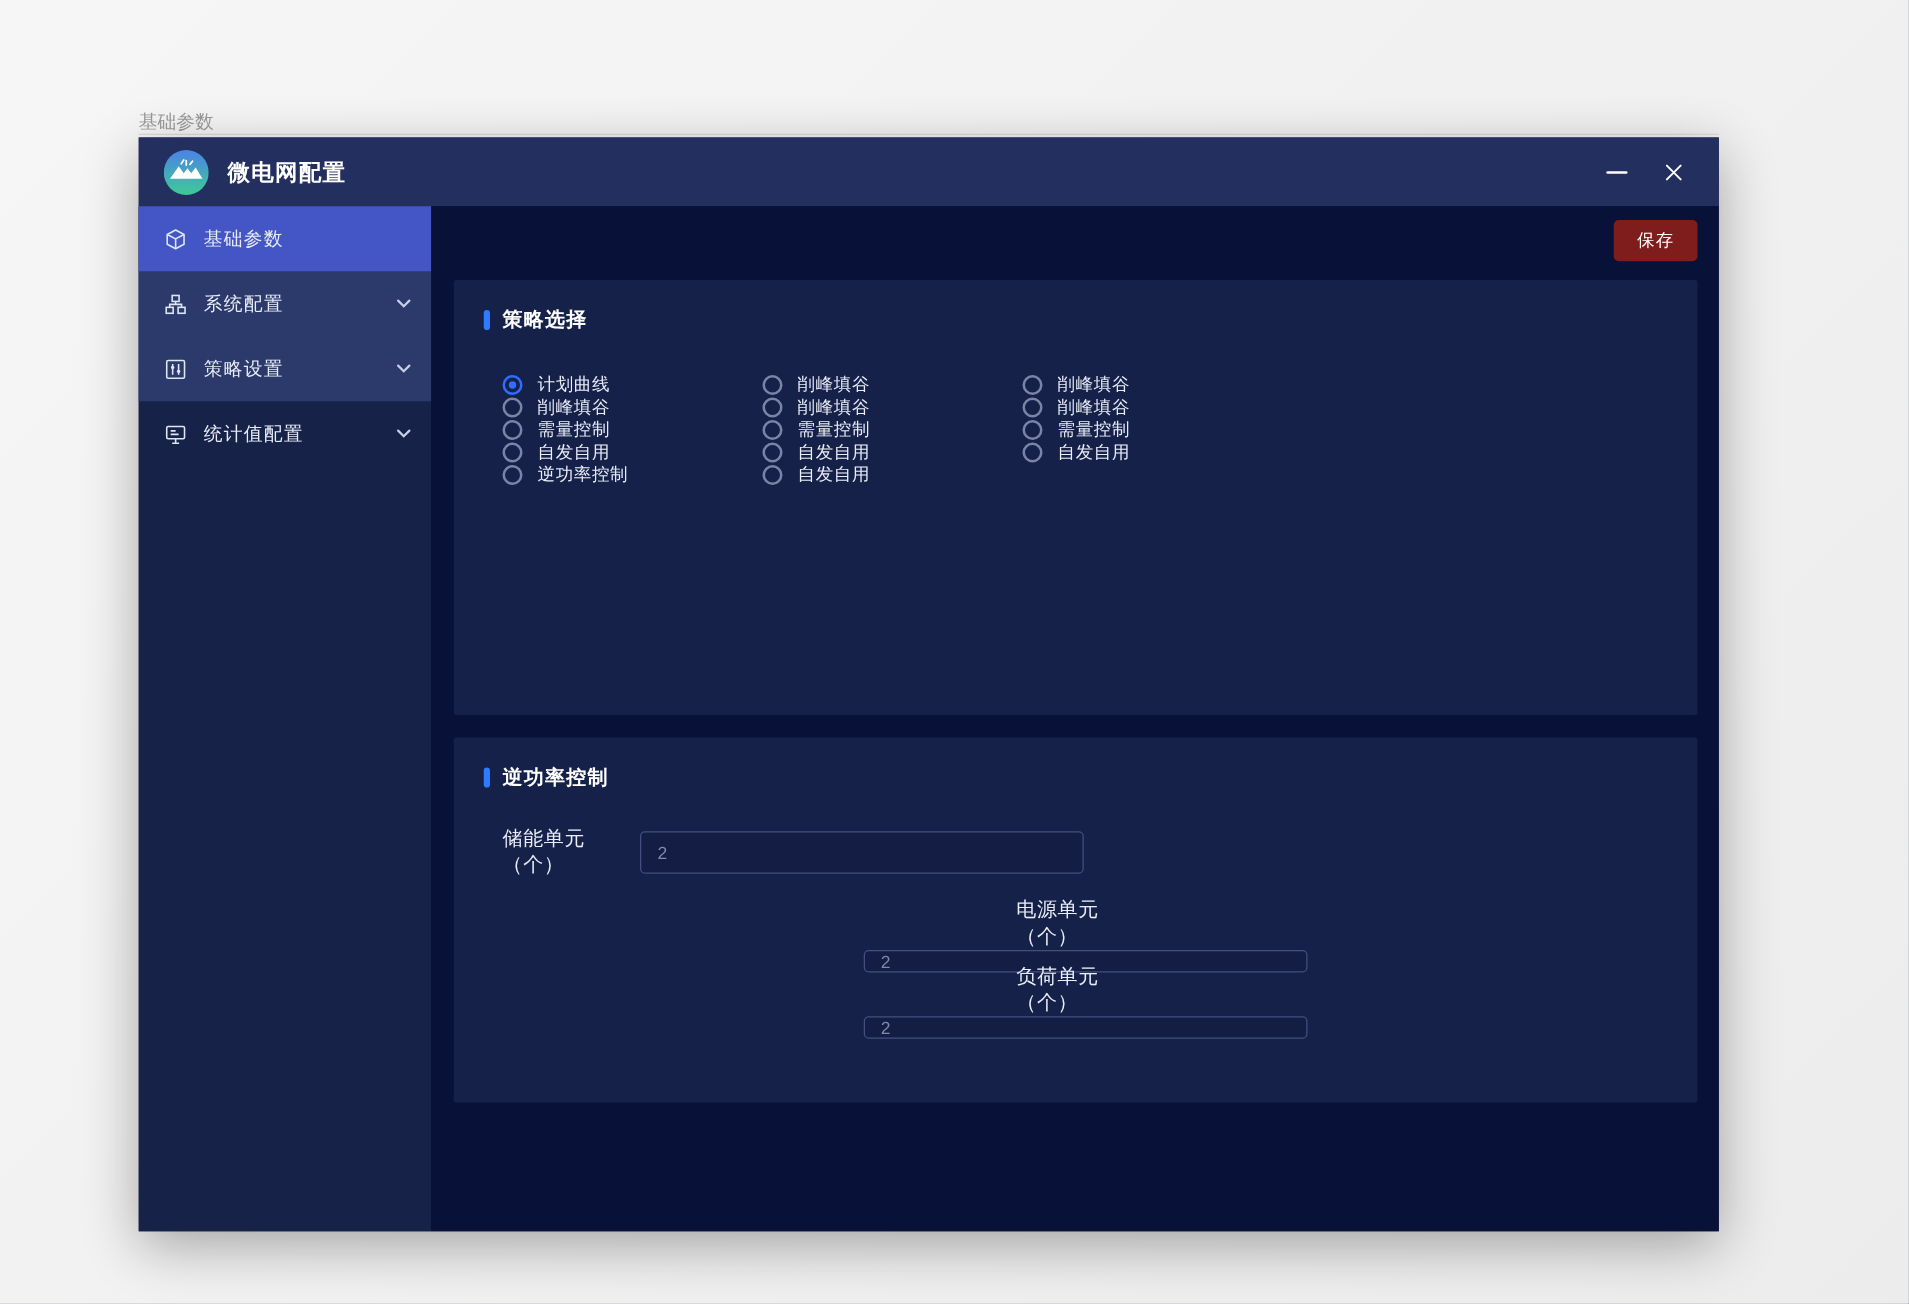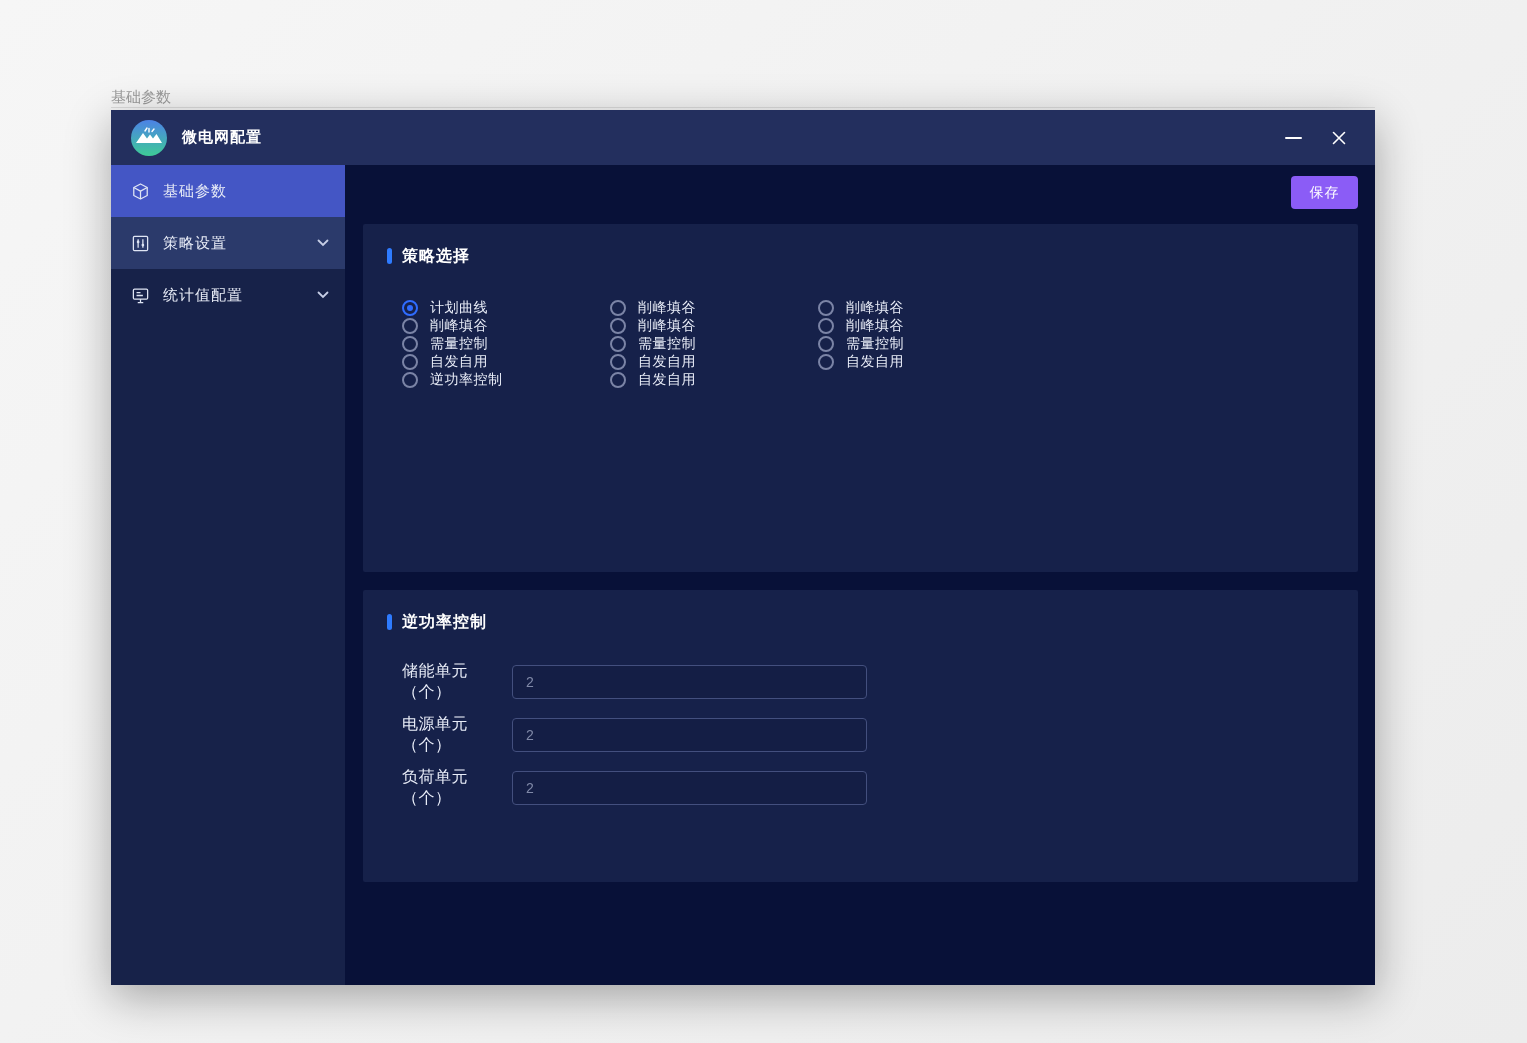--- a/index.html
+++ b/index.html
@@ -11,21 +11,21 @@
   
   .bg-tab { position:absolute; left:111px; top:88px; font-size:15px; color:#9a9a9a; }
   .bg-divider { position:absolute; left:111px; top:107px; width:1264px; height:1px; background:#dcdcdc; }
 
   
   .window { position:absolute; left:111px; top:110px; width:1264px; height:875px;
             background:#081138; box-shadow:0 12px 42px rgba(0,0,0,.32); display:flex; flex-direction:column; }
 
   .titlebar { height:55px; background:#232f5e; display:flex; align-items:center; padding:0 22px 0 20px; flex:0 0 auto; }
   .logo { width:36px; height:36px; flex:0 0 auto; }
-  .win-title { color:#ffffff; font-size:15px; font-weight:600; margin-left:15px; letter-spacing:1px; }
+  .win-title { color:#ffffff; font-size:18px; font-weight:600; margin-left:15px; letter-spacing:1px; }
   .tb-spacer { flex:1; }
   .win-btn { width:28px; height:28px; display:flex; align-items:center; justify-content:center; cursor:pointer; }
   .win-btn + .win-btn { margin-left:18px; }
   .min-line { width:17px; height:2px; background:#ffffff; border-radius:1px; display:block; }
 
   .window-body { flex:1; display:flex; min-height:0; }
 
   
   .sidebar { width:234px; background:#172249; flex:0 0 auto; display:flex; flex-direction:column; }
   .sidebar-group { background:#2b3a6b; }
@@ -34,21 +34,21 @@
   .side-item.active { background:#4456c5; }
   .side-icon { width:19px; height:19px; color:#dfe5f4; flex:0 0 auto; }
   .side-icon svg { width:100%; height:100%; display:block; }
   .side-label { margin-left:13px; flex:1; letter-spacing:1px; }
   .chev { width:12px; height:8px; color:#c7cee6; flex:0 0 auto; }
   .chev svg { width:100%; height:100%; display:block; }
 
   
   .main { flex:1; background:#081138; display:flex; flex-direction:column; min-width:0; }
   .toolbar { height:59px; display:flex; align-items:flex-start; justify-content:flex-end; padding:11px 17px 0 0; flex:0 0 auto; }
-  .save-btn { width:67px; height:33px; background:#8b5cf6; color:#ffffff; font-size:14px;
+  .save-btn { width:67px; height:33px; background:#7f1d1d; color:#ffffff; font-size:14px;
               border:none; border-radius:4px; cursor:pointer; font-family:inherit; letter-spacing:1px; }
 
   .panel { background:#16214a; margin:0 17px 0 18px; border-radius:2px; padding:22px 24px; }
   .panel-strategy { height:348px; }
   .panel-subsystem { height:292px; margin-top:18px; }
 
   .sec-header { display:flex; align-items:center; height:20px; }
   .sec-marker { width:5px; height:16px; border-radius:3px; background:#2e7bff; }
   .sec-title { color:#ffffff; font-size:16px; font-weight:600; margin-left:10px; letter-spacing:1px; }
 
@@ -56,21 +56,21 @@
                 margin:33px 0 0 15px; }
   .radio-item { display:flex; align-items:center; cursor:pointer; }
   .radio { width:16px; height:16px; border:2px solid #7b84a6; border-radius:50%; position:relative; flex:0 0 auto; }
   .radio.selected { border-color:#2f6cff; }
   .radio.selected::after { content:""; position:absolute; left:3px; top:3px; width:6px; height:6px;
                            background:#2f6cff; border-radius:50%; }
   .radio-label { color:#e9edf8; font-size:14px; margin-left:12px; letter-spacing:.5px; }
 
   .form-rows { margin:33px 0 0 15px; }
   .form-row { display:flex; align-items:center; height:34px; }
-  .form-row + .form-row { margin-top:19px; }
+  .form-row + .form-row { margin-top:19px;flex-direction:column; }
   .f-label { width:110px; color:#e9edf8; font-size:16px; flex:0 0 auto; letter-spacing:.5px; }
   .f-input { width:355px; height:34px; background:#141e45; border:1px solid #434f7e; border-radius:4px;
              color:#8089a8; font-size:14px; padding:0 13px; font-family:inherit; outline:none; }
 
   .x-icon svg { width:16px; height:16px; display:block; }
 </style>
 </head>
 <body>
 
 <div class="stage">
@@ -115,20 +115,36 @@
             <span class="side-icon">
               <svg viewBox="0 0 24 24" fill="none" stroke="currentColor" stroke-width="1.6" stroke-linejoin="round">
                 <path d="M12 2.5 L20.5 7 V17 L12 21.5 L3.5 17 V7 Z"></path>
                 <path d="M3.5 7 L12 11.5 L20.5 7"></path>
                 <path d="M12 11.5 V21.5"></path>
               </svg>
             </span>
             <span class="side-label">基础参数</span>
           </div>
 
+          <div class="side-item">
+            <span class="side-icon">
+              <svg viewBox="0 0 24 24" fill="none" stroke="currentColor" stroke-width="1.6">
+                <rect x="8.5" y="3" width="7" height="6"></rect>
+                <rect x="2.5" y="15" width="7" height="6"></rect>
+                <rect x="14.5" y="15" width="7" height="6"></rect>
+                <path d="M12 9 V12 M6 15 V12 H18 V15"></path>
+              </svg>
+            </span>
+            <span class="side-label">系统配置</span>
+            <span class="chev">
+              <svg viewBox="0 0 12 8" fill="none" stroke="currentColor" stroke-width="1.8" stroke-linecap="round">
+                <path d="M1.5 1.5 L6 6 L10.5 1.5"></path>
+              </svg>
+            </span>
+          </div>
 
           <div class="side-item">
             <span class="side-icon">
               <svg viewBox="0 0 24 24" fill="none" stroke="currentColor" stroke-width="1.6">
                 <rect x="3" y="3" width="18" height="18" rx="1.5"></rect>
                 <path d="M9 6.5 V17.5 M15 6.5 V17.5"></path>
                 <circle cx="9" cy="10" r="1.7" fill="currentColor" stroke="none"></circle>
                 <circle cx="15" cy="14" r="1.7" fill="currentColor" stroke="none"></circle>
               </svg>
             </span>

